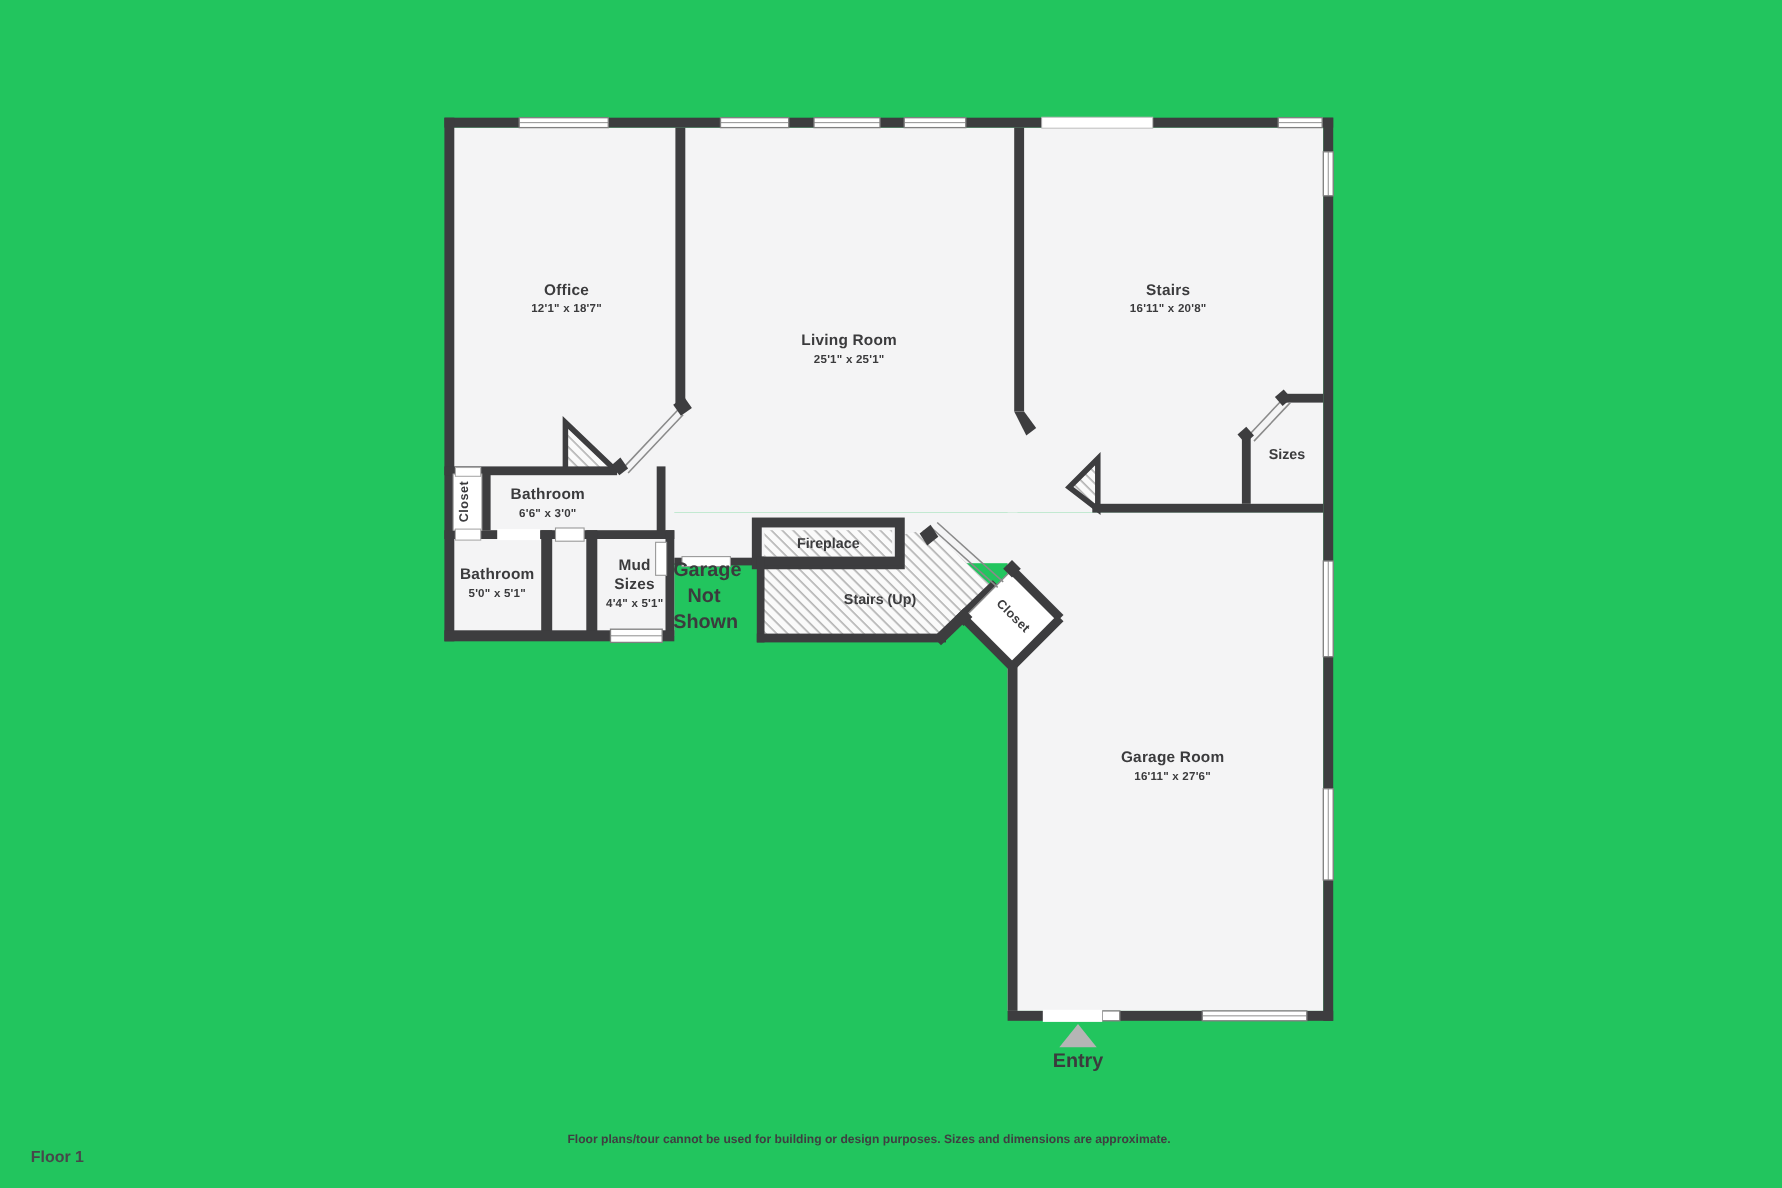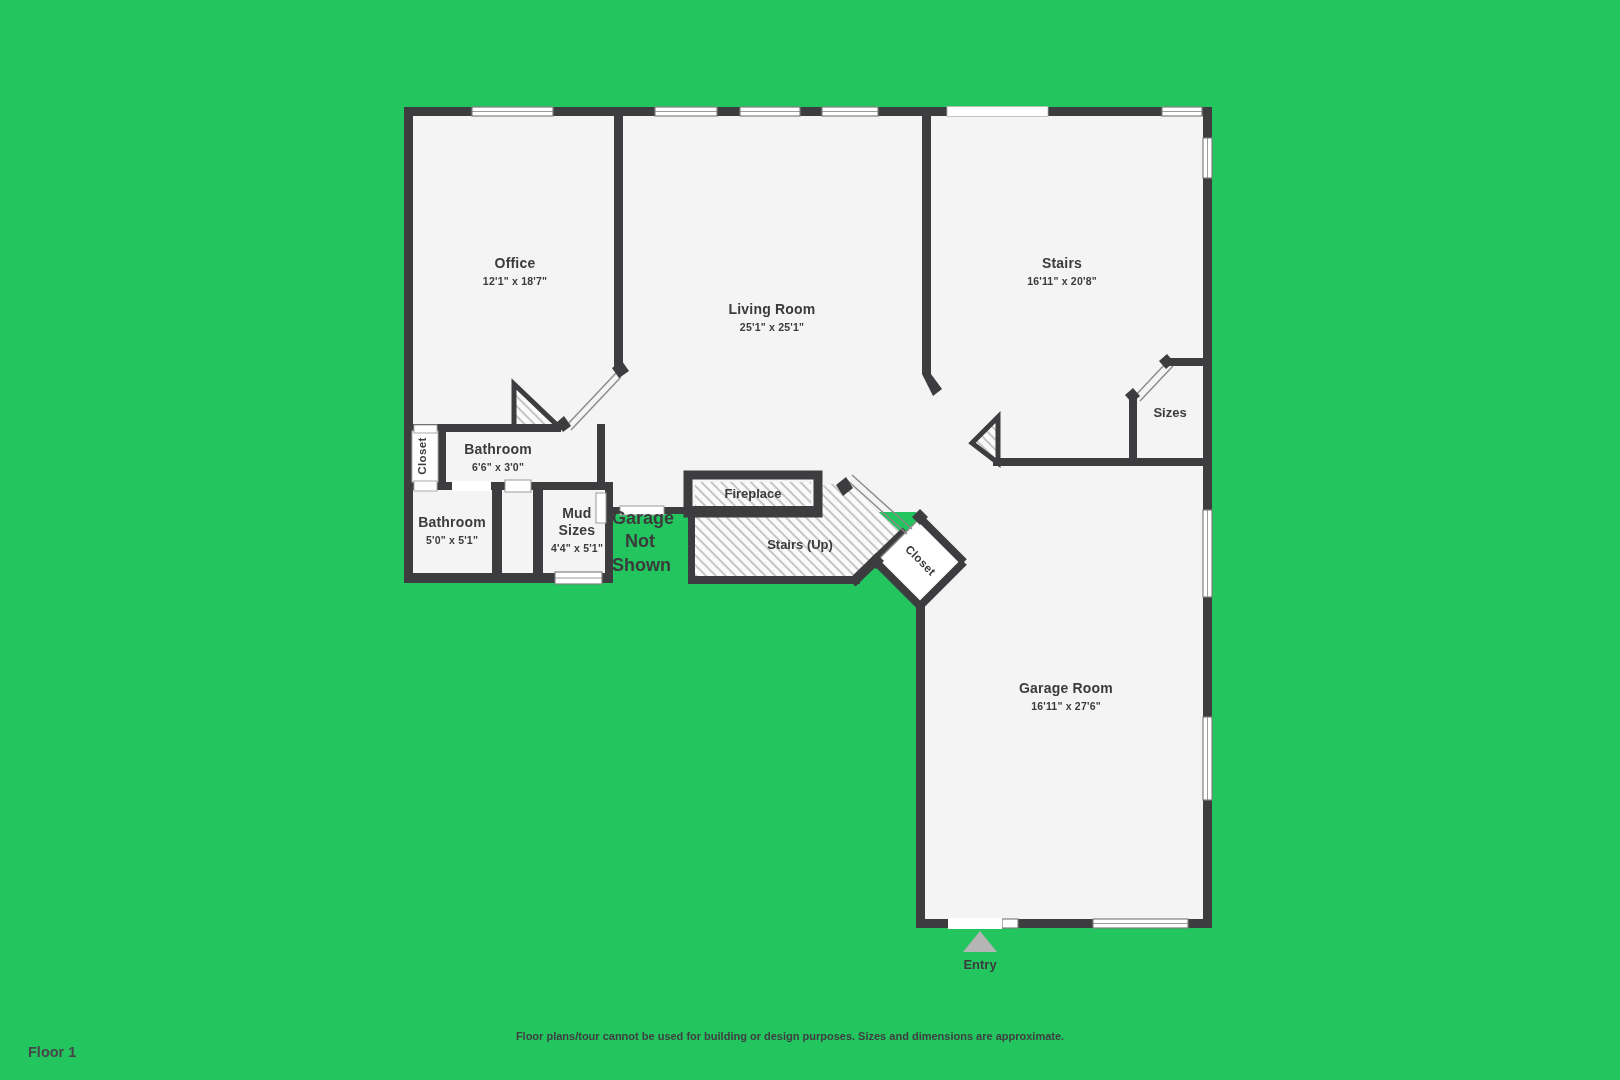--- a/index.html
+++ b/index.html
@@ -13,21 +13,21 @@
   .sm{font-size:13px;}
   .xs{font-size:11.5px;letter-spacing:.4px;}
   .wrap{white-space:normal;}
   .rot-ccw{transform:translate(-50%,-50%) rotate(-90deg);}
   .rot-cw45{transform:translate(-50%,-50%) rotate(45deg);}
   .mudname{width:52px;}
   .garname{width:56px;font-size:18px;line-height:1.3;}
   .footer-floor{position:absolute;left:28px;top:1044px;font-size:14.5px;font-weight:700;color:#47474a;}
   .footer-disclaimer{position:absolute;left:790px;top:1030px;transform:translateX(-50%);
        font-size:11px;font-weight:700;color:#3f3f41;white-space:nowrap;}
-  .entry-lbl{font-size:13px;}
+  .entry-lbl{font-size:18px;}
 </style>
 </head>
 <body>
 
 <div class="page">
 
   <svg width="1620" height="1080" viewBox="0 0 1620 1080">
     <defs>
       <pattern id="hh" width="7" height="7" patternUnits="userSpaceOnUse" patternTransform="rotate(-45)">
         <rect width="7" height="7" fill="#fafafa"></rect>

